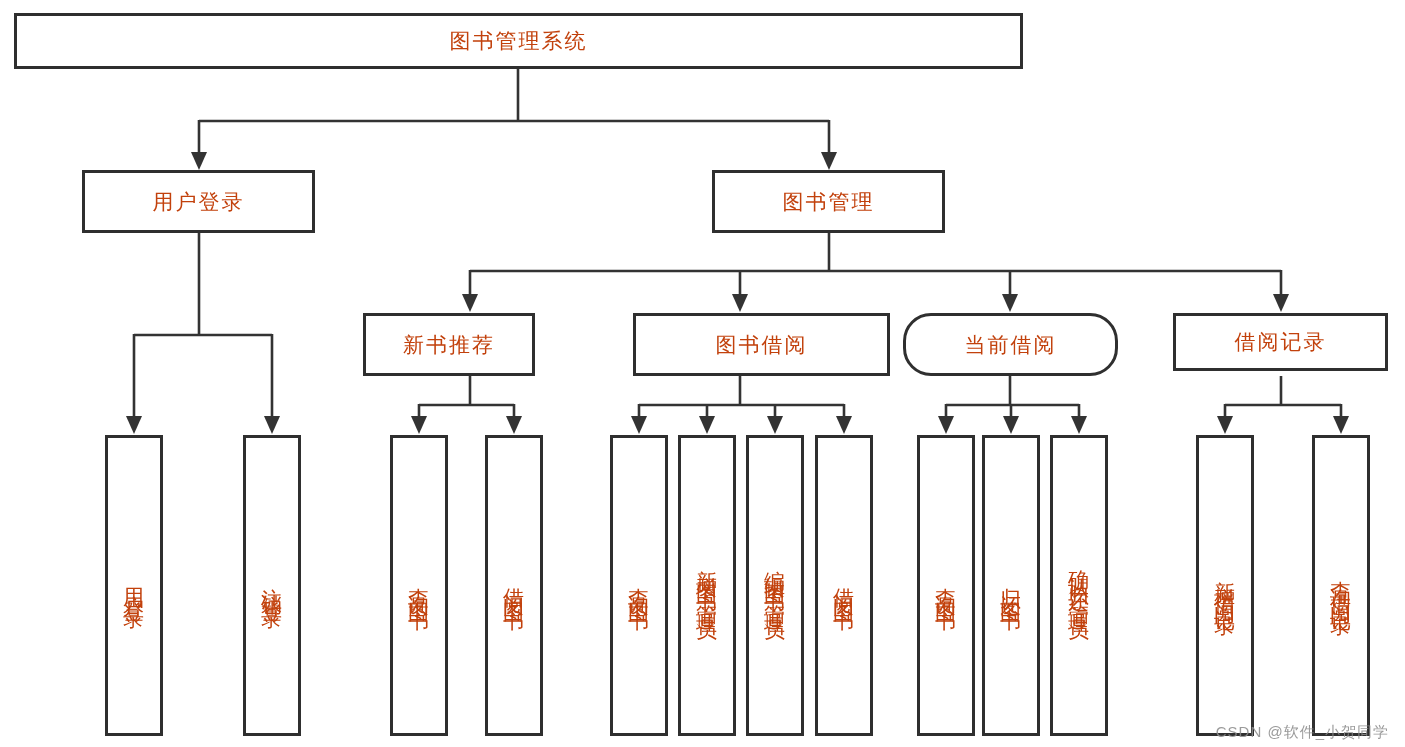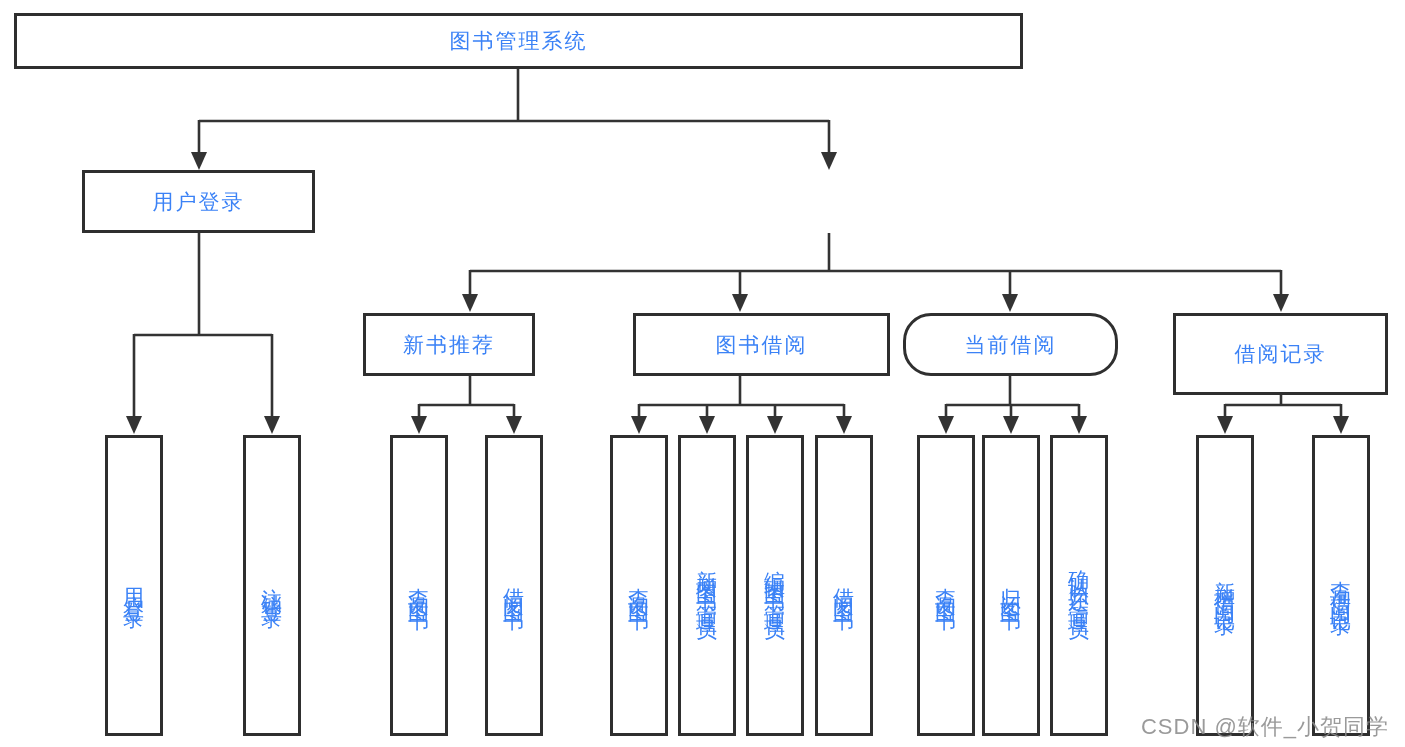--- a/index.html
+++ b/index.html
@@ -22,37 +22,37 @@
     pointer-events: none;
   }
   .box {
     position: absolute;
     box-sizing: border-box;
     border: 3px solid #2f2f2f;
     background: #ffffff;
     display: flex;
     align-items: center;
     justify-content: center;
-    color: #3b82f6;
+    color: #c2410c;
     font-size: 21px;
     letter-spacing: 2px;
     text-align: center;
   }
   .box.leaf {
     writing-mode: vertical-rl;
     text-orientation: mixed;
     letter-spacing: 0.34em;
     font-size: 21px;
     line-height: 1;
   }
   .watermark {
     position: absolute;
     right: 16px;
     bottom: 5px;
-    font-size: 22px;
+    font-size: 15px;
     color: rgba(140, 140, 140, 0.88);
     letter-spacing: 1px;
     white-space: nowrap;
   }
 </style>
 </head>
 <body>
 
 <div class="canvas">
 
@@ -103,31 +103,34 @@
     </g>
   </svg>
 
   <div class="box" style="left:14px; top:13px; width:1009px; height:56px;">
     <span>图书管理系统</span>
   </div>
 
   <div class="box" style="left:82px; top:170px; width:233px; height:63px;">
     <span>用户登录</span>
   </div>
+  <div class="box" style="left:712px; top:170px; width:233px; height:63px;">
+    <span>图书管理</span>
+  </div>
 
   <div class="box" style="left:363px; top:313px; width:172px; height:63px;">
     <span>新书推荐</span>
   </div>
   <div class="box" style="left:633px; top:313px; width:257px; height:63px;">
     <span>图书借阅</span>
   </div>
   <div class="box" style="left:903px; top:313px; width:215px; height:63px;border-radius:28px;">
     <span>当前借阅</span>
   </div>
-  <div class="box" style="left:1173px; top:313px; width:215px; height:82px;">
+  <div class="box" style="left:1173px; top:313px; width:215px; height:58px;">
     <span>借阅记录</span>
   </div>
 
   <div class="box leaf" style="left:105px; top:435px; width:58px; height:301px;">
     <span>用户登录</span>
   </div>
   <div class="box leaf" style="left:243px; top:435px; width:58px; height:301px;">
     <span>注销登录</span>
   </div>
   <div class="box leaf" style="left:390px; top:435px; width:58px; height:301px;">

